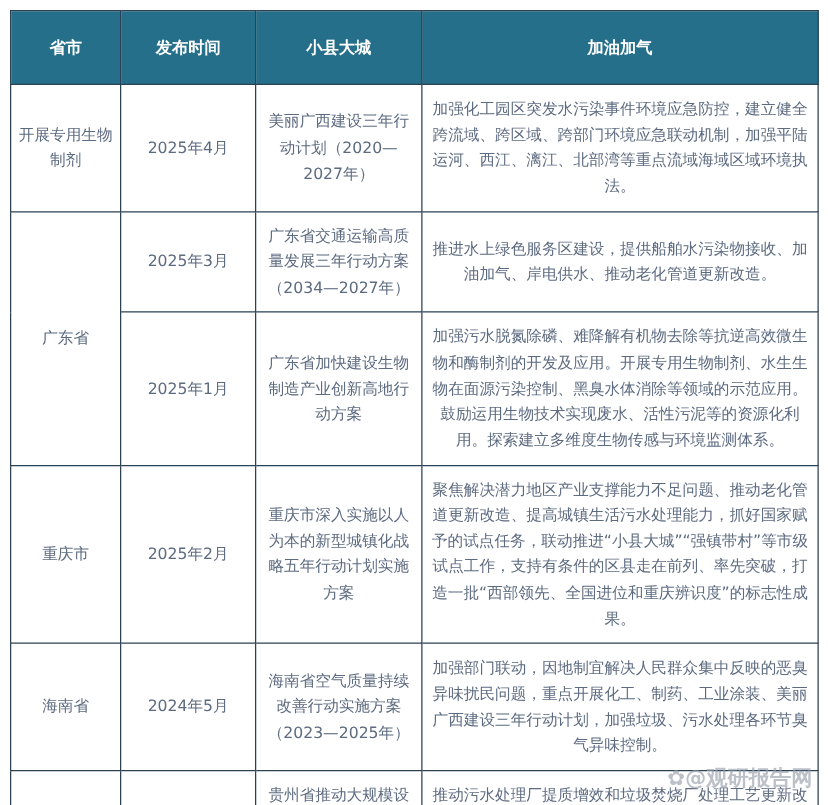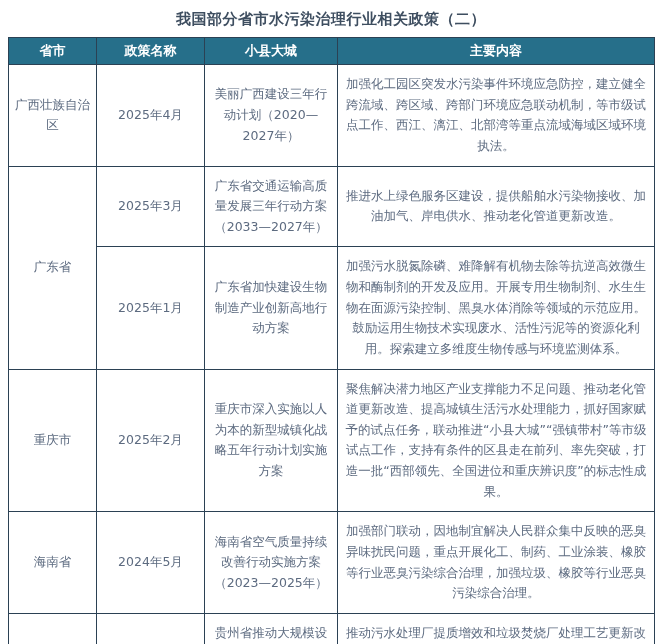--- a/index.html
+++ b/index.html
@@ -34,21 +34,21 @@
   table.policy-table td {
     border: 1px solid #2B4154;
     text-align: center;
     vertical-align: middle;
   }
   table.policy-table th {
     background: #266F8A;
     color: #ffffff;
     font-size: 13px;
     font-weight: bold;
-    padding: 4px 4px;
+    padding: 20px 4px;
   }
   table.policy-table td {
     color: #5D6B80;
     font-size: 12.5px;
     line-height: 1.65;
     padding: 9px 6px;
   }
   td.col-province { font-size: 12.5px; }
   td.col-date { font-size: 12.5px; }
   td.col-policy { font-size: 12.5px; }
@@ -62,70 +62,70 @@
     color: rgba(150, 158, 172, 0.65);
     pointer-events: none;
     white-space: nowrap;
   }
 </style>
 </head>
 <body>
 
 <div class="page">
 
-  <div class="doc-title">我国部分省市水污染治理行业相关政策（二）</div>
 
   <table class="policy-table">
     <colgroup>
       <col style="width: 88px">
       <col style="width: 108px">
       <col style="width: 133px">
       <col style="width: 317px">
     </colgroup>
     <thead>
         <tr>
           <th>省市</th>
-          <th>政策名称</th>
+          <th>发布时间</th>
           <th>小县大城</th>
-          <th>主要内容</th>
+          <th>加油加气</th>
         </tr>
       </thead>
     <tbody>
         <tr>
-          <td class="col-province">广西壮族自治区</td>
+          <td class="col-province">开展专用生物制剂</td>
           <td class="col-date">2025年4月</td>
           <td class="col-policy">美丽广西建设三年行动计划（2020—2027年）</td>
-          <td class="col-content">加强化工园区突发水污染事件环境应急防控，建立健全跨流域、跨区域、跨部门环境应急联动机制，等市级试点工作、西江、漓江、北部湾等重点流域海域区域环境执法。</td>
+          <td class="col-content">加强化工园区突发水污染事件环境应急防控，建立健全跨流域、跨区域、跨部门环境应急联动机制，加强平陆运河、西江、漓江、北部湾等重点流域海域区域环境执法。</td>
         </tr>
         <tr>
           <td class="col-province" rowspan="2">广东省</td>
           <td class="col-date">2025年3月</td>
-          <td class="col-policy">广东省交通运输高质量发展三年行动方案（2033—2027年）</td>
+          <td class="col-policy">广东省交通运输高质量发展三年行动方案（2034—2027年）</td>
           <td class="col-content">推进水上绿色服务区建设，提供船舶水污染物接收、加油加气、岸电供水、推动老化管道更新改造。</td>
         </tr>
         <tr>
           <td class="col-date">2025年1月</td>
           <td class="col-policy">广东省加快建设生物制造产业创新高地行动方案</td>
           <td class="col-content">加强污水脱氮除磷、难降解有机物去除等抗逆高效微生物和酶制剂的开发及应用。开展专用生物制剂、水生生物在面源污染控制、黑臭水体消除等领域的示范应用。鼓励运用生物技术实现废水、活性污泥等的资源化利用。探索建立多维度生物传感与环境监测体系。</td>
         </tr>
         <tr>
           <td class="col-province">重庆市</td>
           <td class="col-date">2025年2月</td>
           <td class="col-policy">重庆市深入实施以人为本的新型城镇化战略五年行动计划实施方案</td>
           <td class="col-content">聚焦解决潜力地区产业支撑能力不足问题、推动老化管道更新改造、提高城镇生活污水处理能力，抓好国家赋予的试点任务，联动推进“小县大城”“强镇带村”等市级试点工作，支持有条件的区县走在前列、率先突破，打造一批“西部领先、全国进位和重庆辨识度”的标志性成果。</td>
         </tr>
         <tr>
           <td class="col-province">海南省</td>
           <td class="col-date">2024年5月</td>
           <td class="col-policy">海南省空气质量持续改善行动实施方案（2023—2025年）</td>
-          <td class="col-content">加强部门联动，因地制宜解决人民群众集中反映的恶臭异味扰民问题，重点开展化工、制药、工业涂装、橡胶等行业恶臭污染综合治理，加强垃圾、橡胶等行业恶臭污染综合治理。</td>
+          <td class="col-content">加强部门联动，因地制宜解决人民群众集中反映的恶臭异味扰民问题，重点开展化工、制药、工业涂装、美丽广西建设三年行动计划，加强垃圾、污水处理各环节臭气异味控制。</td>
         </tr>
         <tr>
           <td class="col-province">贵州省</td>
           <td class="col-date">2024年4月</td>
           <td class="col-policy">贵州省推动大规模设备更新和消费品以旧换新实施方案</td>
           <td class="col-content">推动污水处理厂提质增效和垃圾焚烧厂处理工艺更新改造，进一步提升城镇生活污水处理效能，到2027年基本建成城市生活垃圾分类处理系统。</td>
         </tr>
       </tbody>
   </table>
 
+  <div class="watermark">✿@观研报告网</div>
 
 </div>
 
 </body></html>

